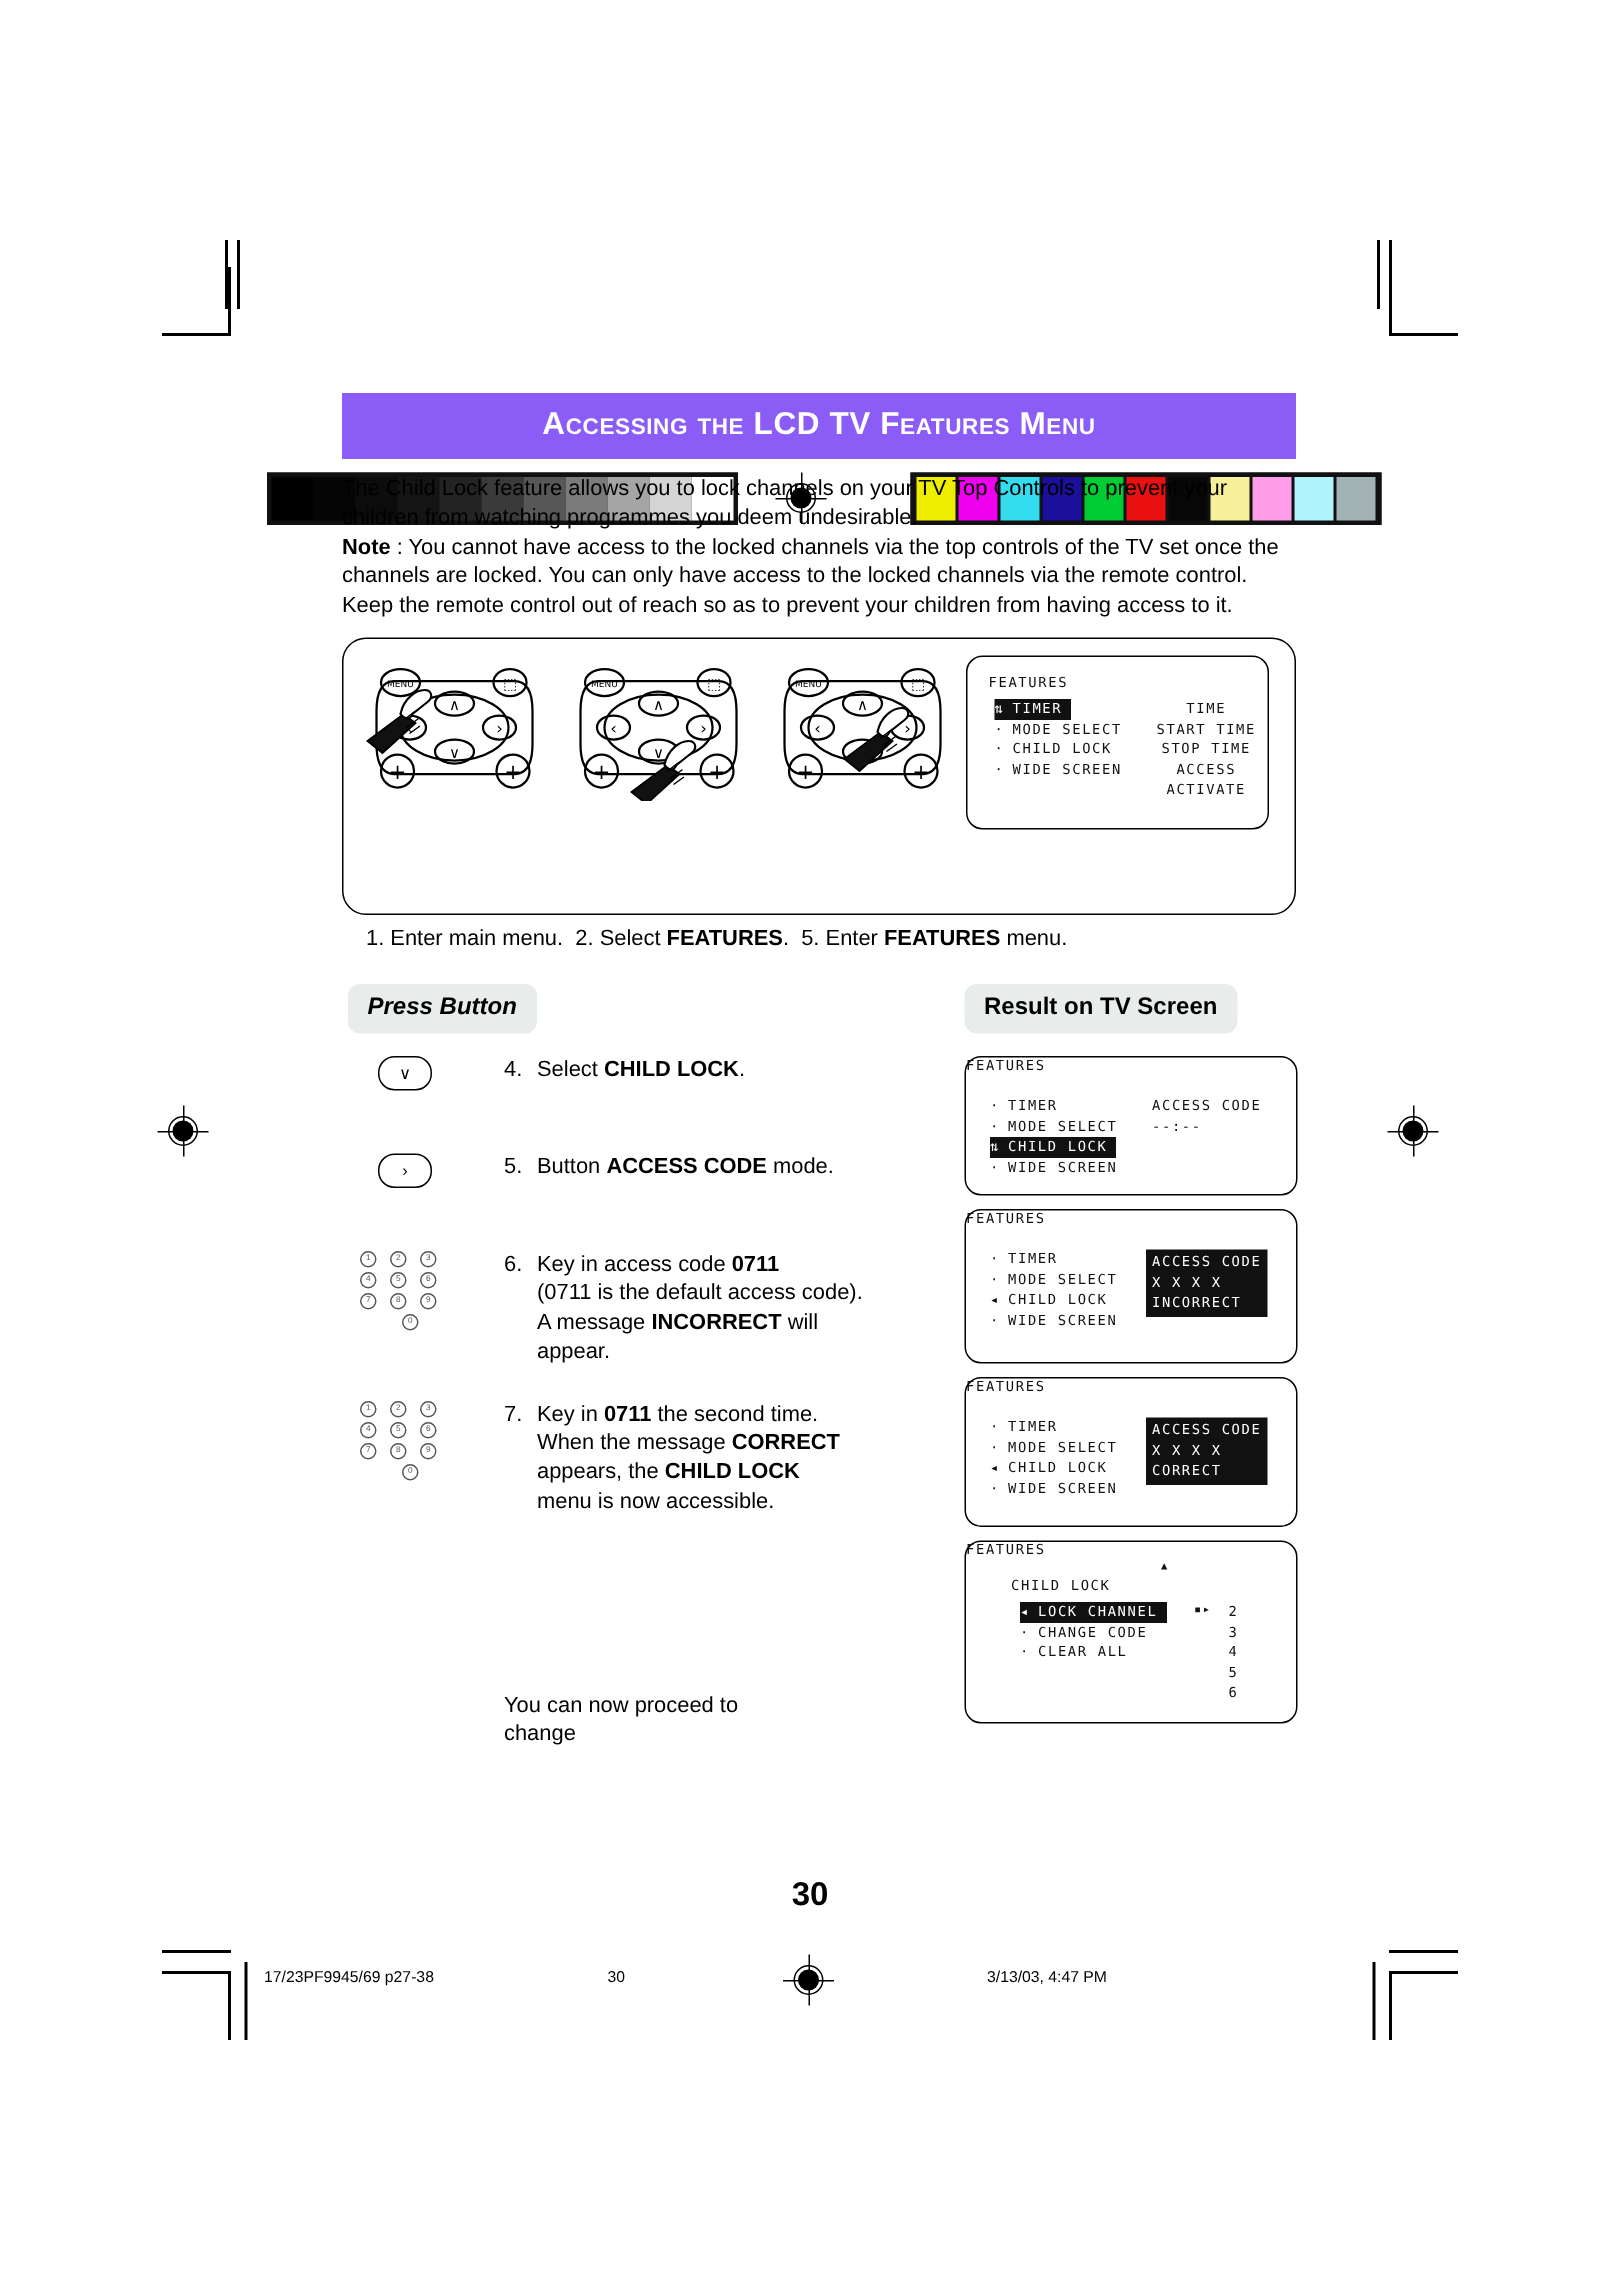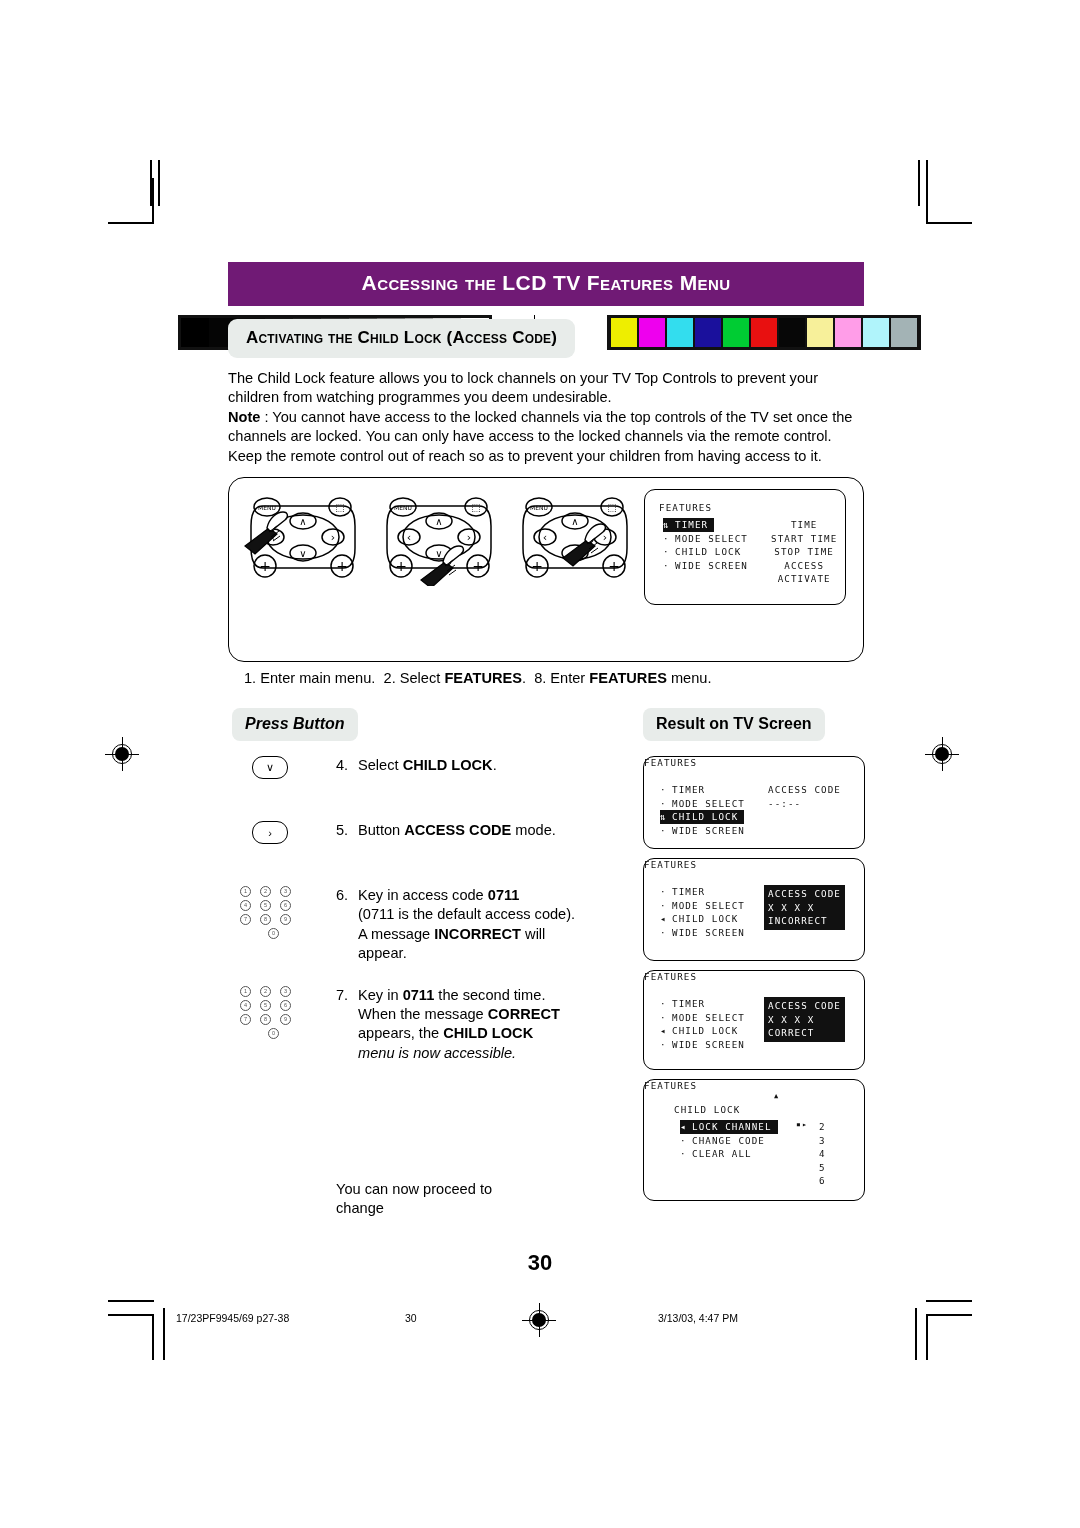--- a/index.html
+++ b/index.html
@@ -46,21 +46,21 @@
   .reg-mark .vb { left: 16.5px; top: 0; width: 1.5px; height: 34px; }
   .reg-mark .hb { top: 16.5px; left: 0; height: 1.5px; width: 34px; }
 
   .edge-bars { position: absolute; }
   .edge-bars i { position: absolute; background: #000; width: 1.5px; height: 46px; }
 
   
   .content { position: absolute; left: 228px; top: 262px; width: 636px; }
 
   .title-bar {
-    background: #701a75; color: #fff;
+    background: #8b5cf6; color: #fff;
     font-weight: bold; font-size: 21px;
     text-align: center; letter-spacing: .4px;
     padding: 9px 0 11px;
     font-variant: small-caps;
   }
   .sub-title {
     display: inline-block;
     background: #e8ecea;
     border-radius: 9px;
     font-weight: bold; font-size: 17px;
@@ -238,21 +238,20 @@
     <div class="vb"></div>
       <div class="hb"></div>
       <div class="ring"></div>
       <div class="dot"></div>
   </div>
 
   <div class="content">
 
     <div class="title-bar">Accessing the LCD TV Features Menu</div>
 
-    <div class="sub-title">Activating the Child Lock (Access Code)</div>
 
     <div class="body-text">
       <p>The Child Lock feature allows you to lock channels on your TV  Top Controls to prevent your children from watching programmes you deem undesirable.</p>
       <p>
         <b>Note</b><span> :  </span><span>You cannot have access to the locked channels via the top controls of the TV set once the channels are locked.  You can only have access to the locked channels via the remote control. Keep the remote control out of reach so as to prevent your children from having access to it.</span>
       </p>
     </div>
 
     
     <div class="illus-box">
@@ -366,21 +365,21 @@
             <div class="row">STOP TIME</div>
             <div class="row">ACCESS</div>
             <div class="row">ACTIVATE</div>
           </div>
         </div>
     </div>
 
     <div class="caption">
       <span>1. Enter main menu.</span>&nbsp;
       <span><span>2. Select </span><b>FEATURES</b><span>.</span></span>&nbsp;
-      <span><span>8. Enter </span><b>FEATURES</b><span> menu.</span></span>
+      <span><span>5. Enter </span><b>FEATURES</b><span> menu.</span></span>
     </div>
 
     
     <div class="hdr-row">
       <div class="pill left">Press Button</div>
       <div class="pill right">Result on TV Screen</div>
     </div>
 
     
     <div style="position:relative;">
@@ -463,21 +462,21 @@
                 </div>
               </div>
             </div>
             <div class="txt">
               <div style="display:flex;">
                 <span style="width:22px;flex:0 0 22px;">7.</span>
                 <span><span>Key in </span><b>0711</b><span> the second time.</span></span>
               </div>
               <div style="padding-left:22px;"><span>When the message </span><b>CORRECT</b></div>
               <div style="padding-left:22px;"><span>appears, the </span><b>CHILD LOCK</b></div>
-              <div style="padding-left:22px;font-style:italic;"><span>menu is now accessible.</span></div>
+              <div style="padding-left:22px;"><span>menu is now accessible.</span></div>
             </div>
           </div>
         </div>
 
       <div style="position:absolute;left:0;top:424px;width:300px;font-size:14.6px;line-height:1.33;padding-left:108px;box-sizing:border-box;">
         <div>You can now proceed to change</div>
       </div>
 
       <div class="results" id="results-col">
           <div class="result-screen" style="height: 93px;">

